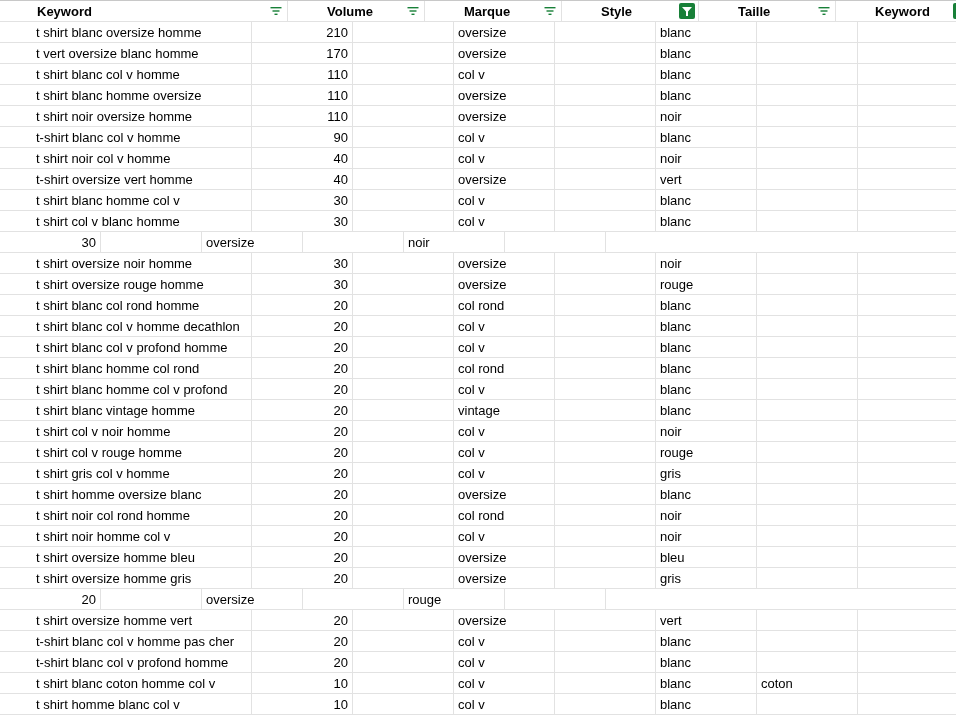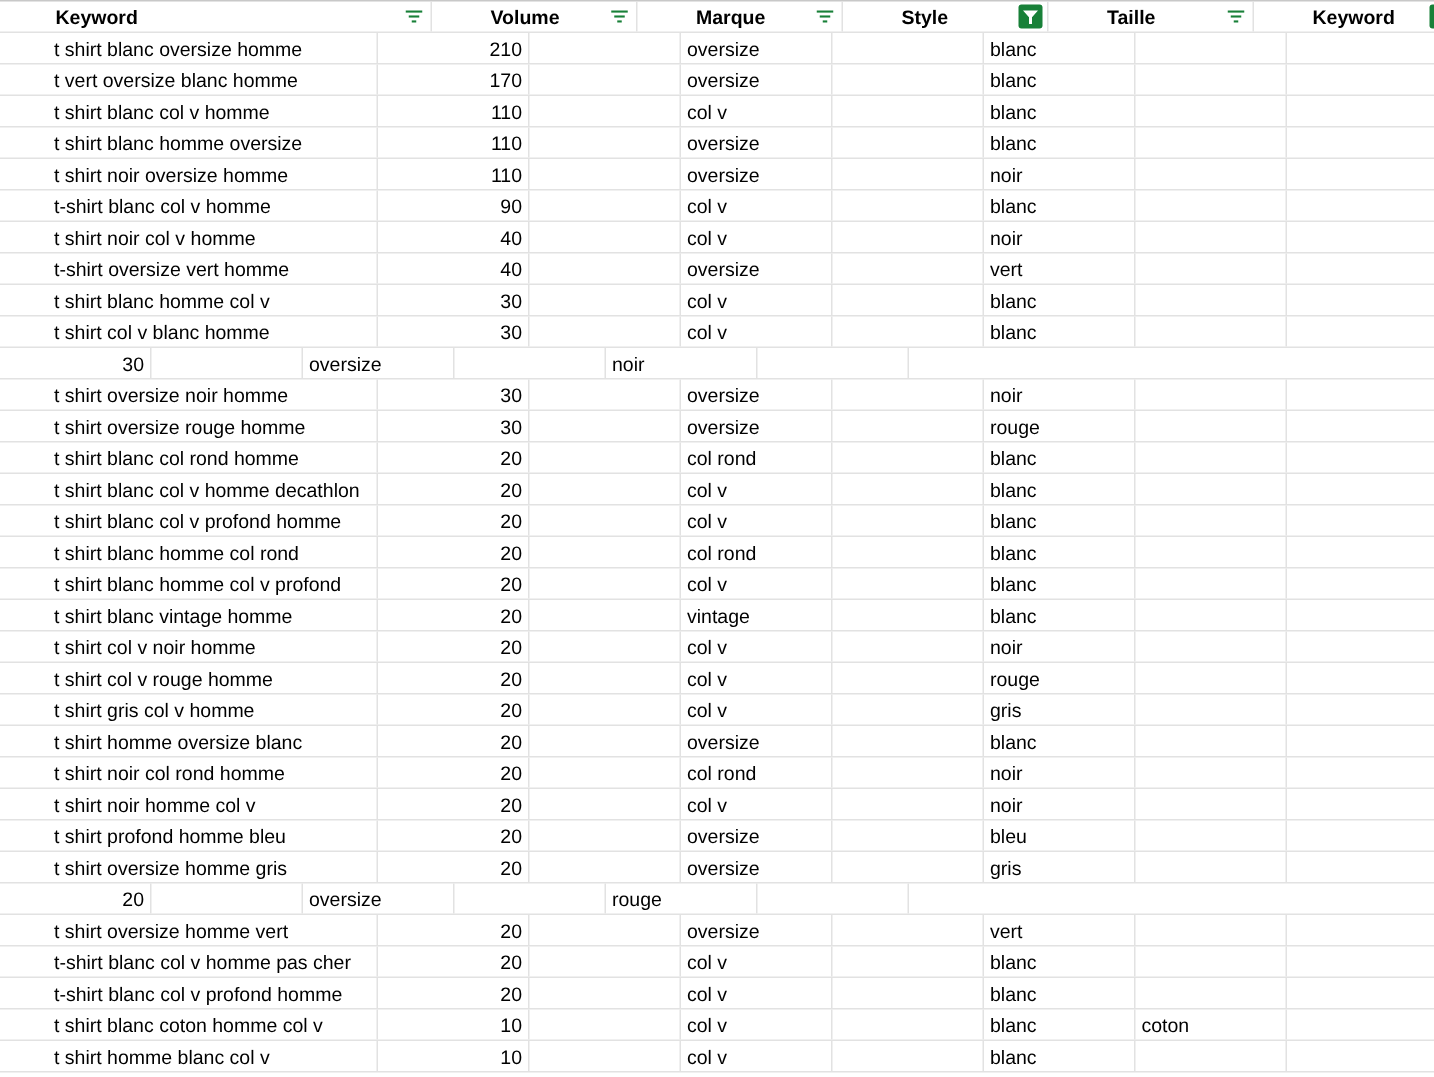--- a/index.html
+++ b/index.html
@@ -360,21 +360,21 @@
         <div class="cell c0">t shirt noir homme col v</div>
         <div class="cell c1">20</div>
         <div class="cell c2"></div>
         <div class="cell c3">col v</div>
         <div class="cell c4"></div>
         <div class="cell c5">noir</div>
         <div class="cell c6"></div>
         <div class="cell c7"></div>
       </div>
       <div class="row">
-        <div class="cell c0">t shirt profond homme bleu</div>
+        <div class="cell c0">t shirt oversize homme bleu</div>
         <div class="cell c1">20</div>
         <div class="cell c2"></div>
         <div class="cell c3">oversize</div>
         <div class="cell c4"></div>
         <div class="cell c5">bleu</div>
         <div class="cell c6"></div>
         <div class="cell c7"></div>
       </div>
       <div class="row">
         <div class="cell c0">t shirt oversize homme gris</div>

